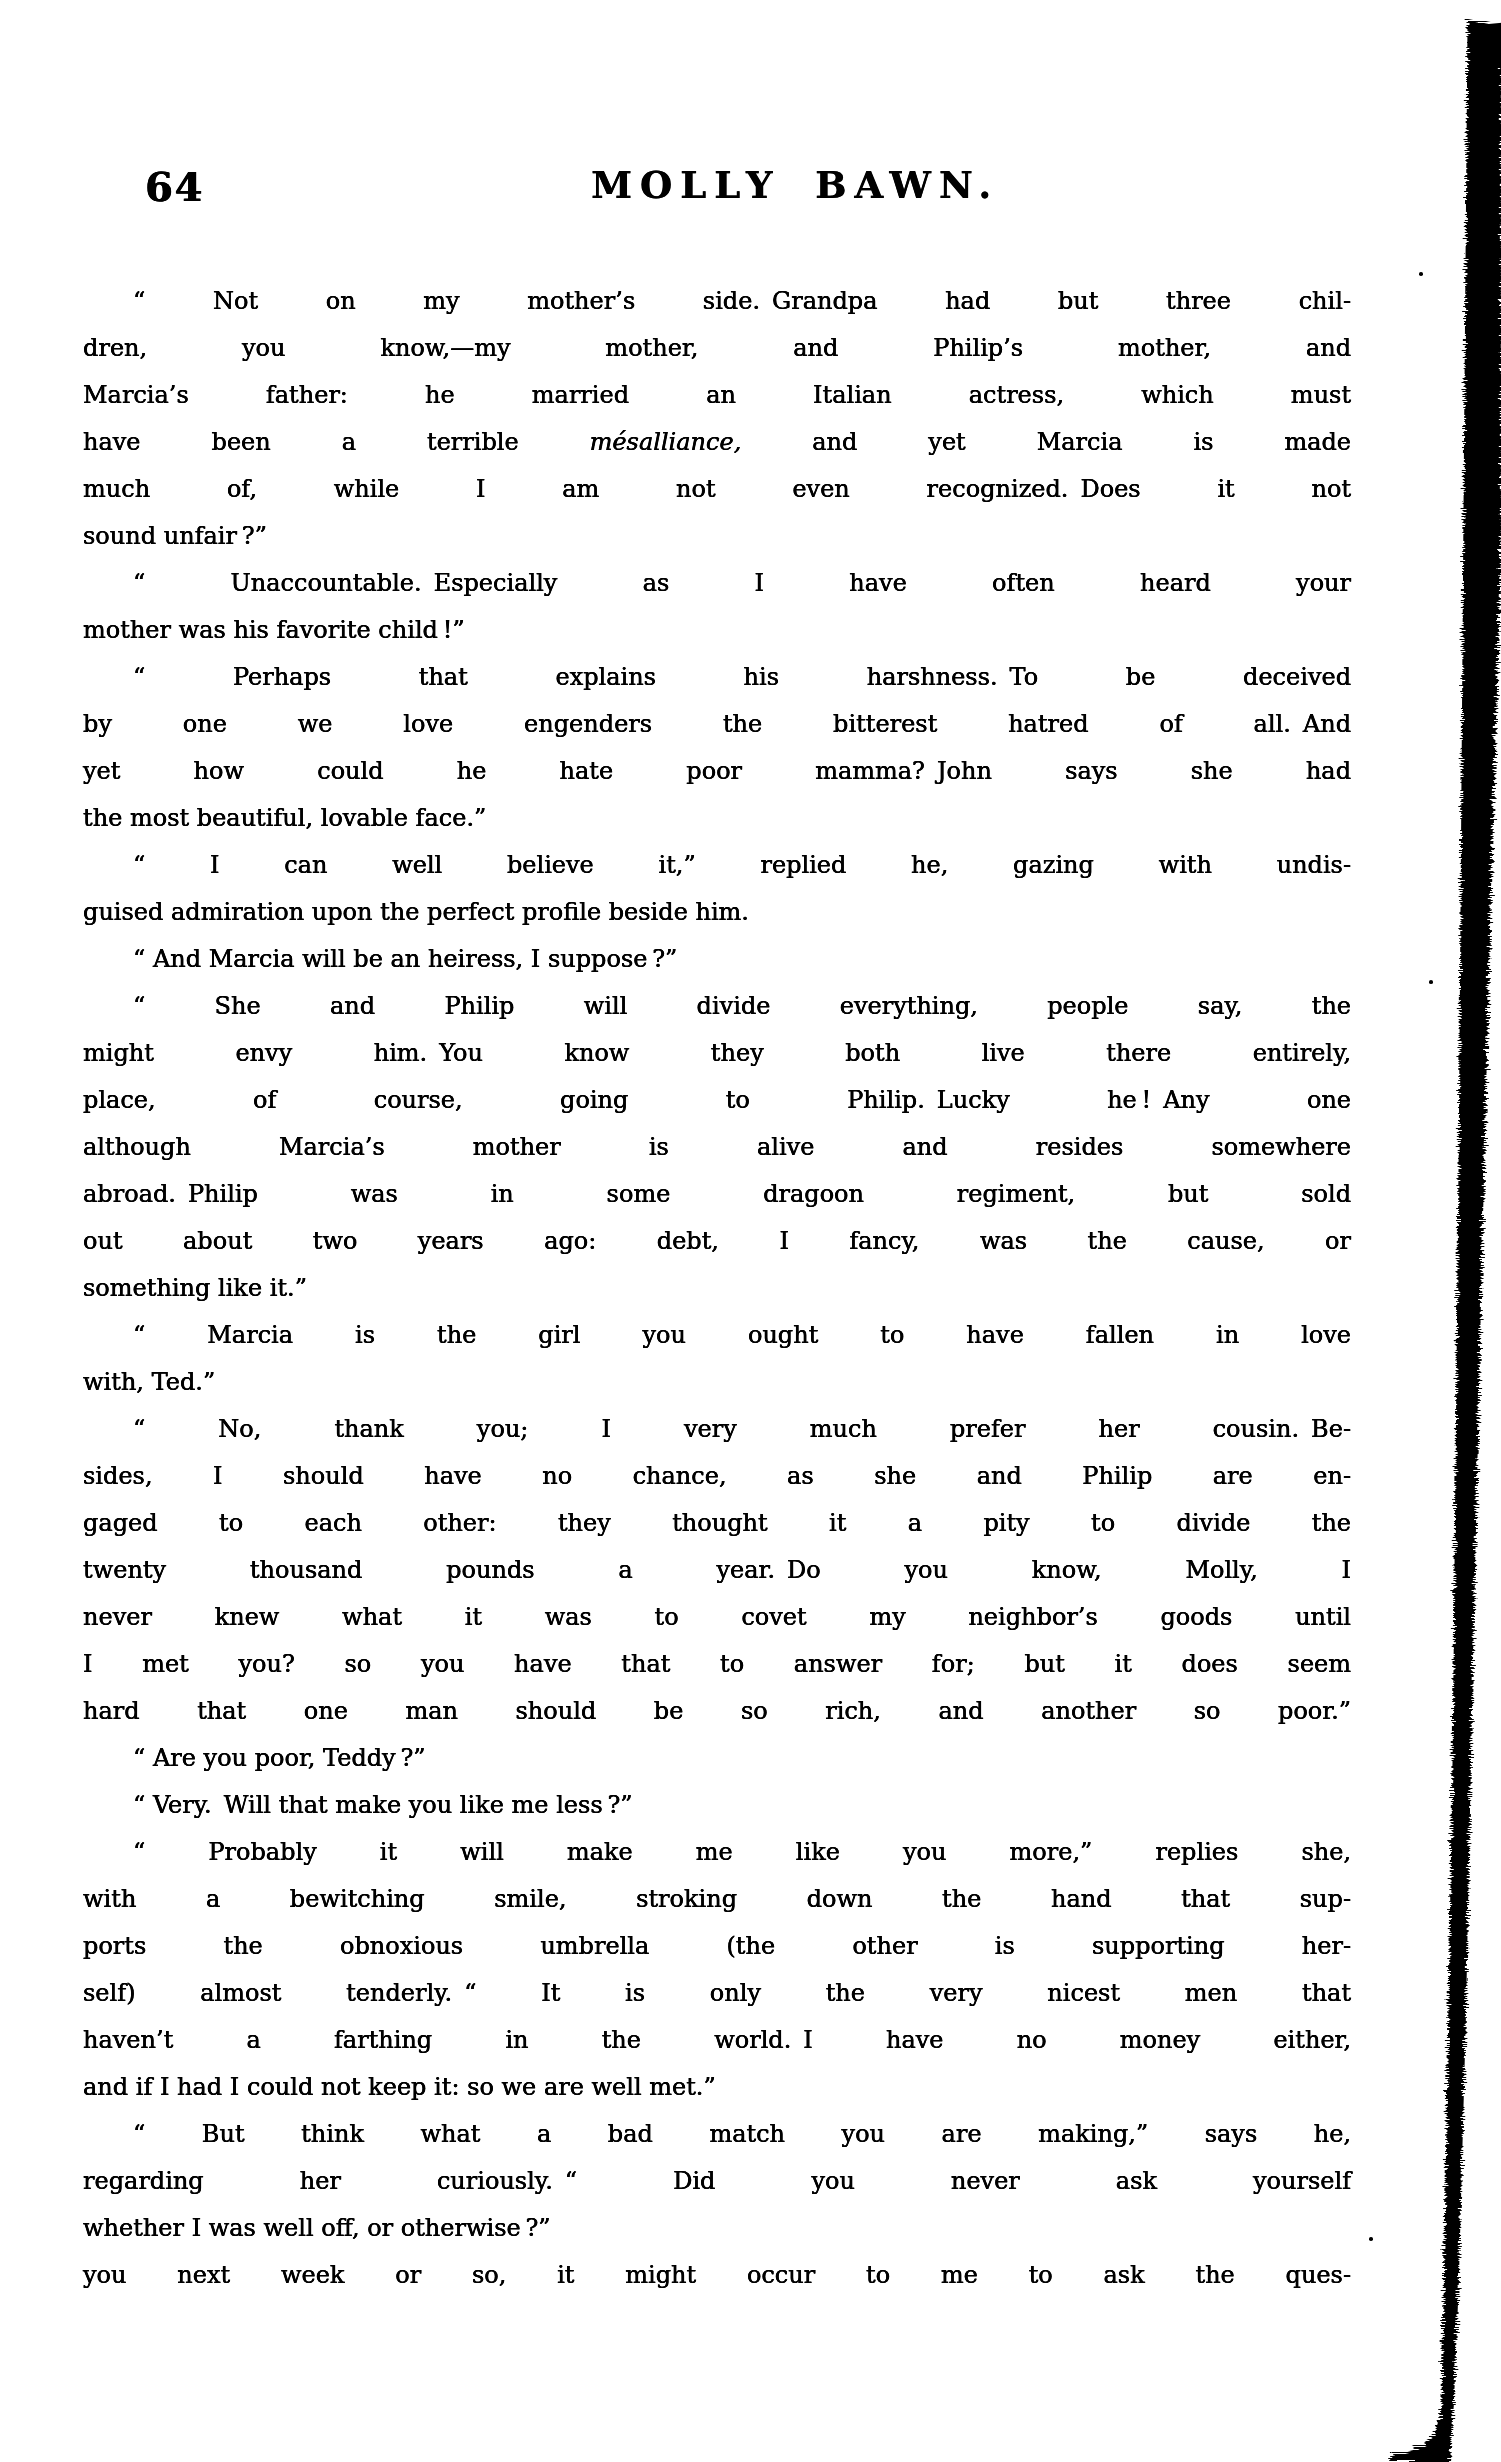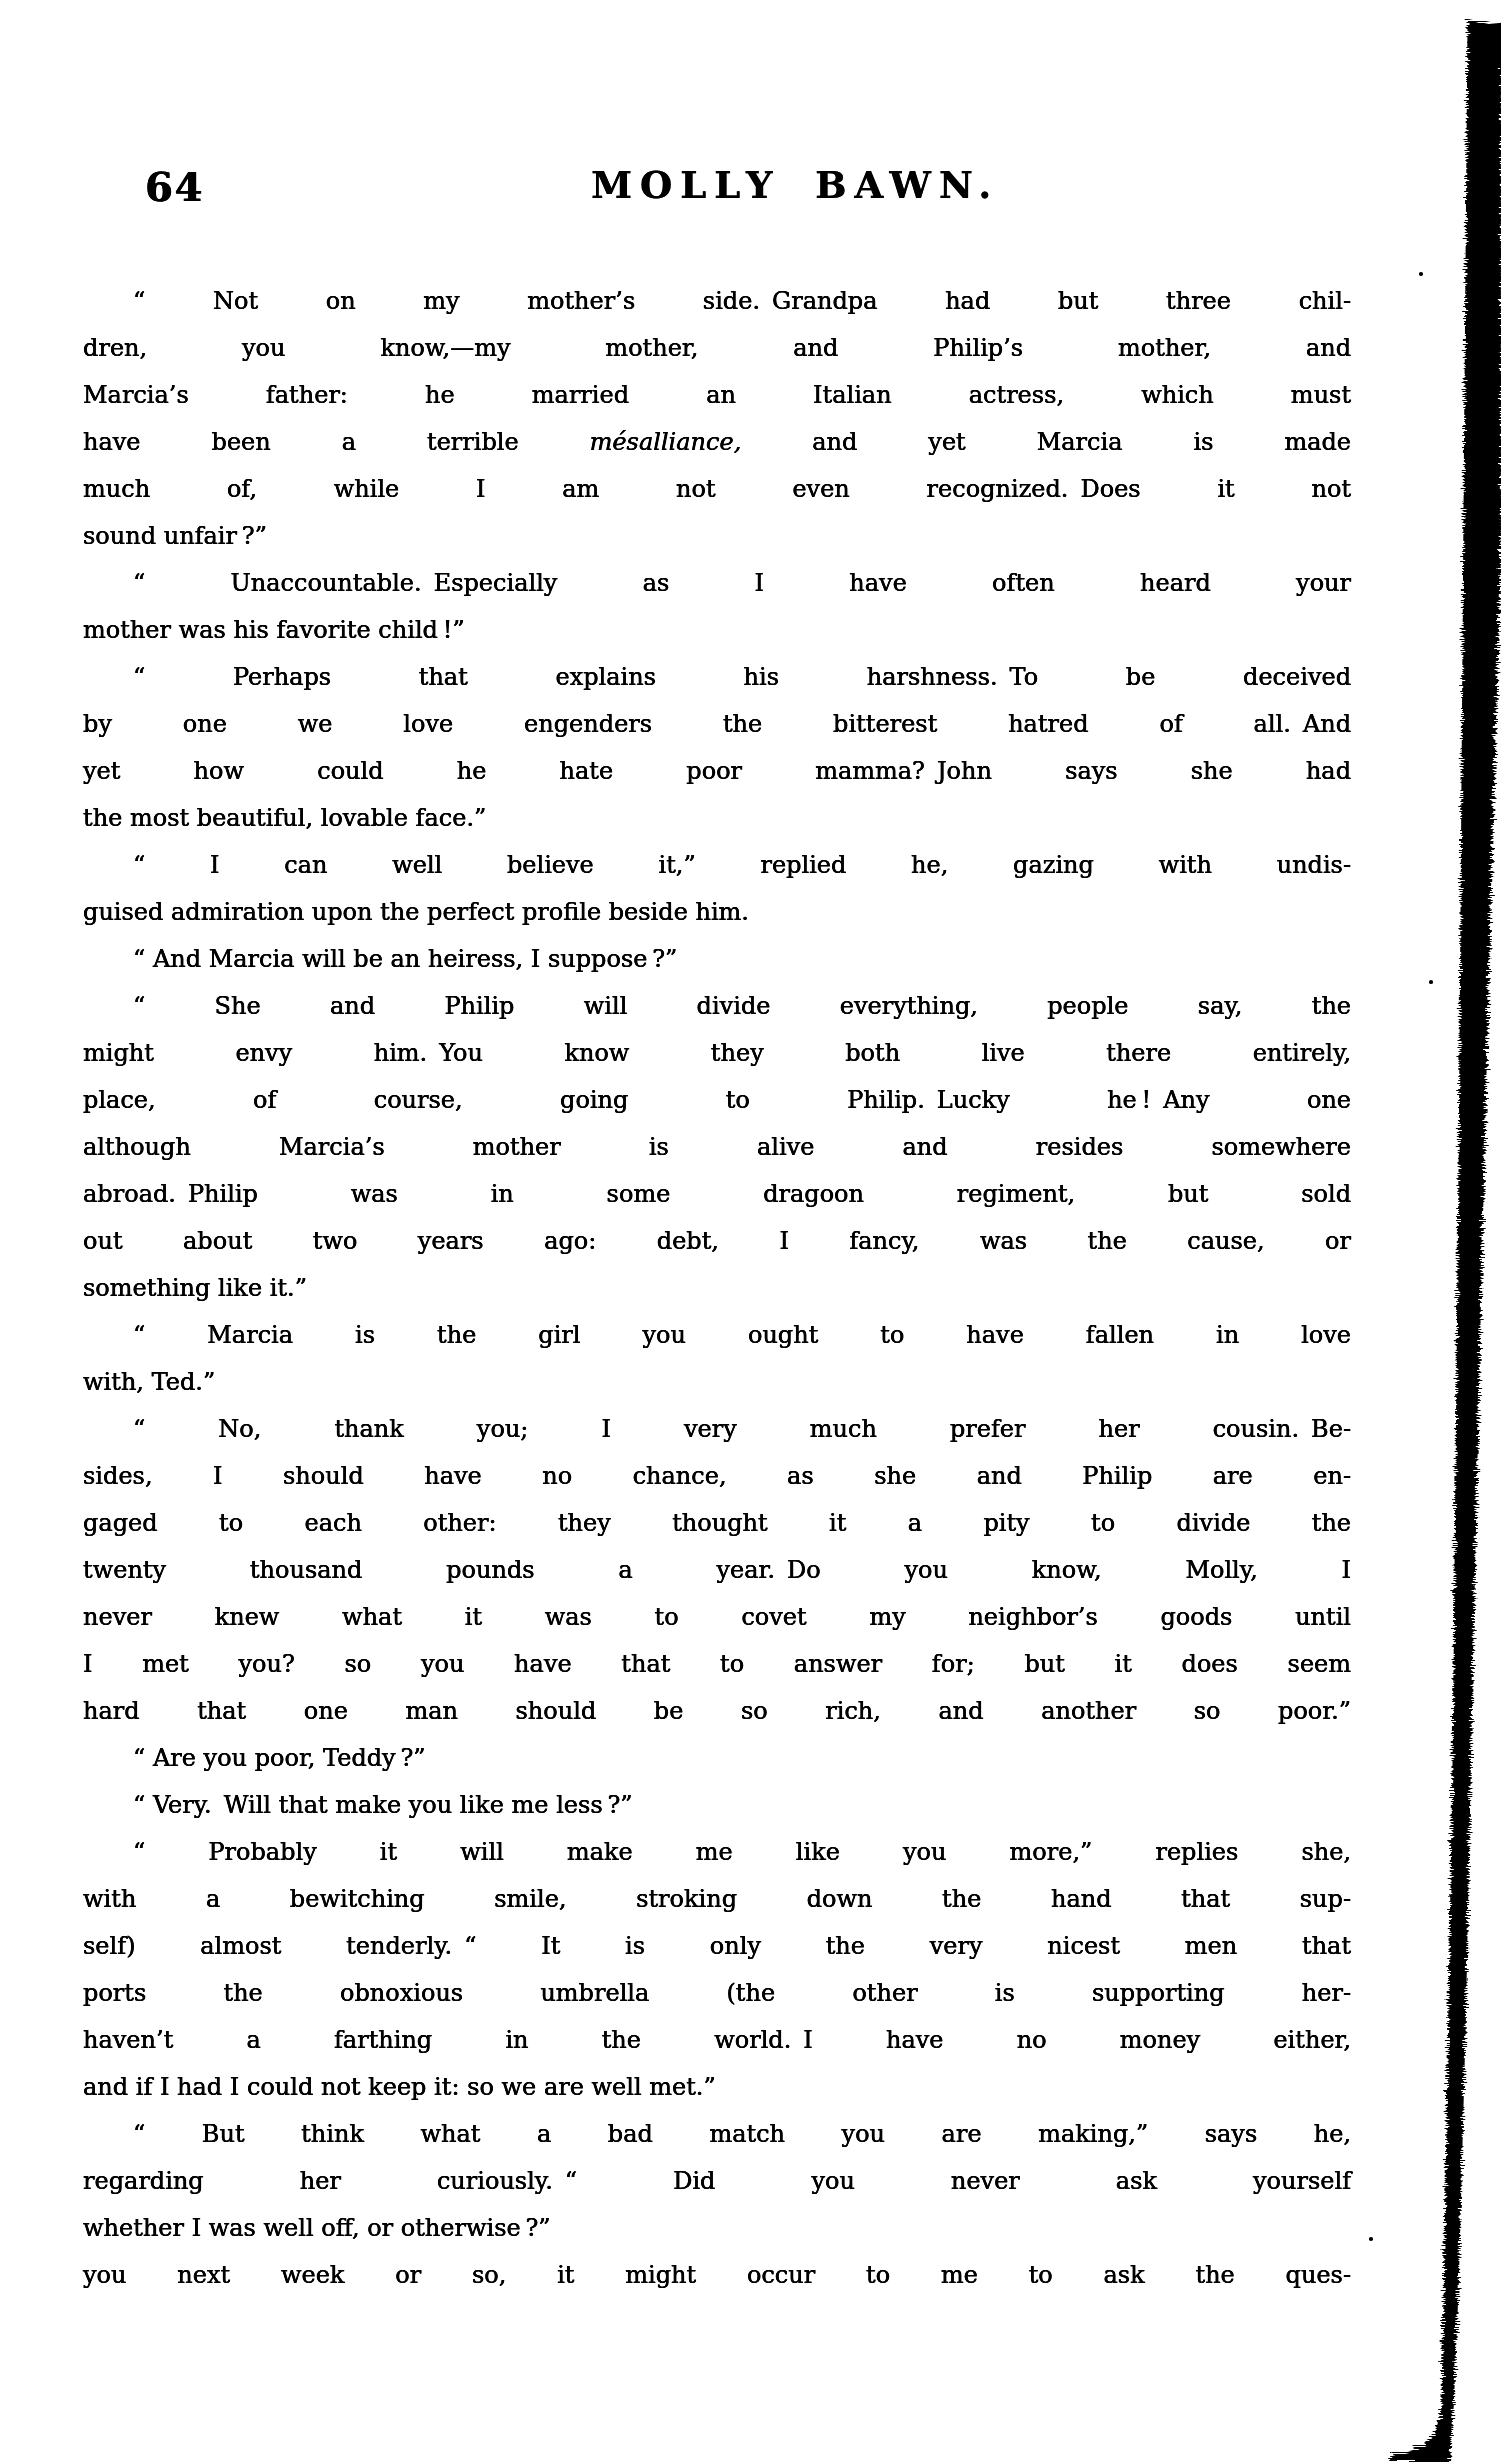--- a/index.html
+++ b/index.html
@@ -110,22 +110,22 @@
       </div>
       <div class="para">
         <div class="line first last">“ Are you poor, Teddy ?”</div>
       </div>
       <div class="para">
         <div class="line first last">“ Very. Will that make you like me less ?”</div>
       </div>
       <div class="para">
         <div class="line first">“ Probably it will make me like you more,” replies she,</div>
         <div class="line">with a bewitching smile, stroking down the hand that sup-</div>
+        <div class="line">ports the obnoxious umbrella (the other is supporting her-</div>
         <div class="line">self) almost tenderly. “ It is only the very nicest men that</div>
-        <div class="line">ports the obnoxious umbrella (the other is supporting her-</div>
         <div class="line">haven’t a farthing in the world. I have no money either,</div>
         <div class="line last">and if I had I could not keep it: so we are well met.”</div>
       </div>
       <div class="para">
         <div class="line first">“ But think what a bad match you are making,” says he,</div>
         <div class="line">regarding her curiously. “ Did you never ask yourself</div>
         <div class="line last">whether I was well off, or otherwise ?”</div>
       </div>
       <div class="para">
         <div class="line last force-justify">you next week or so, it might occur to me to ask the ques-</div>

